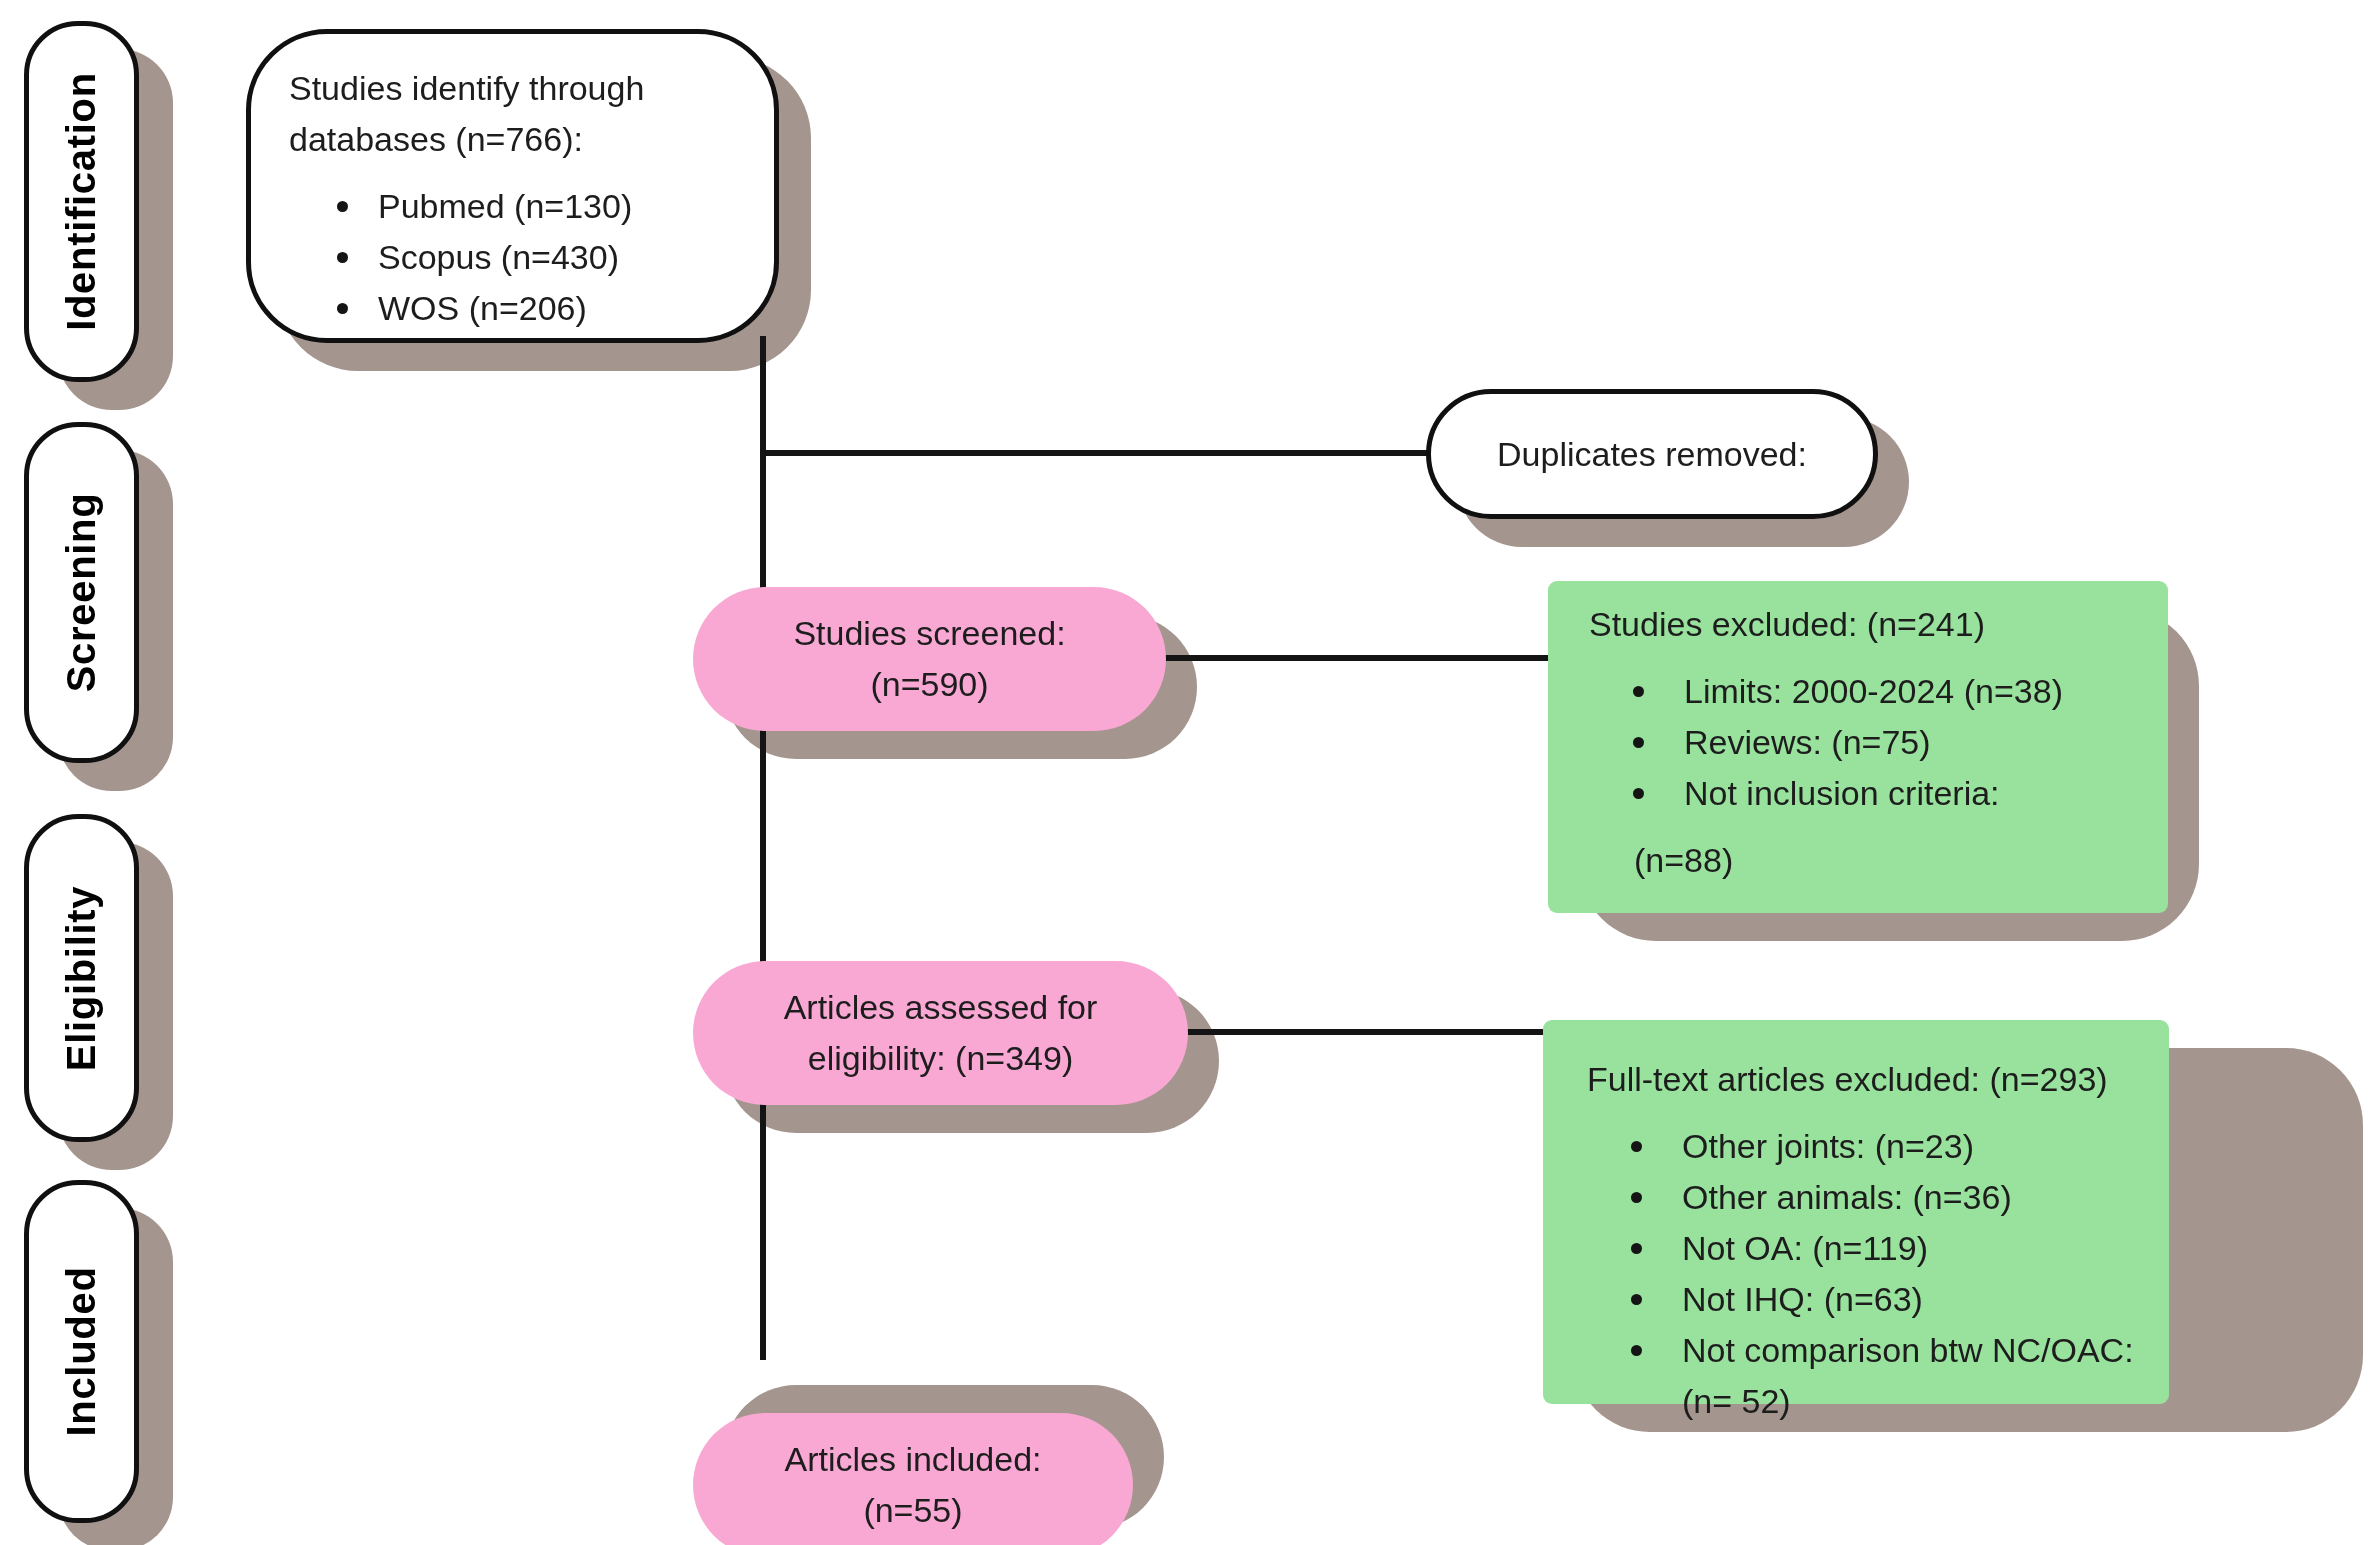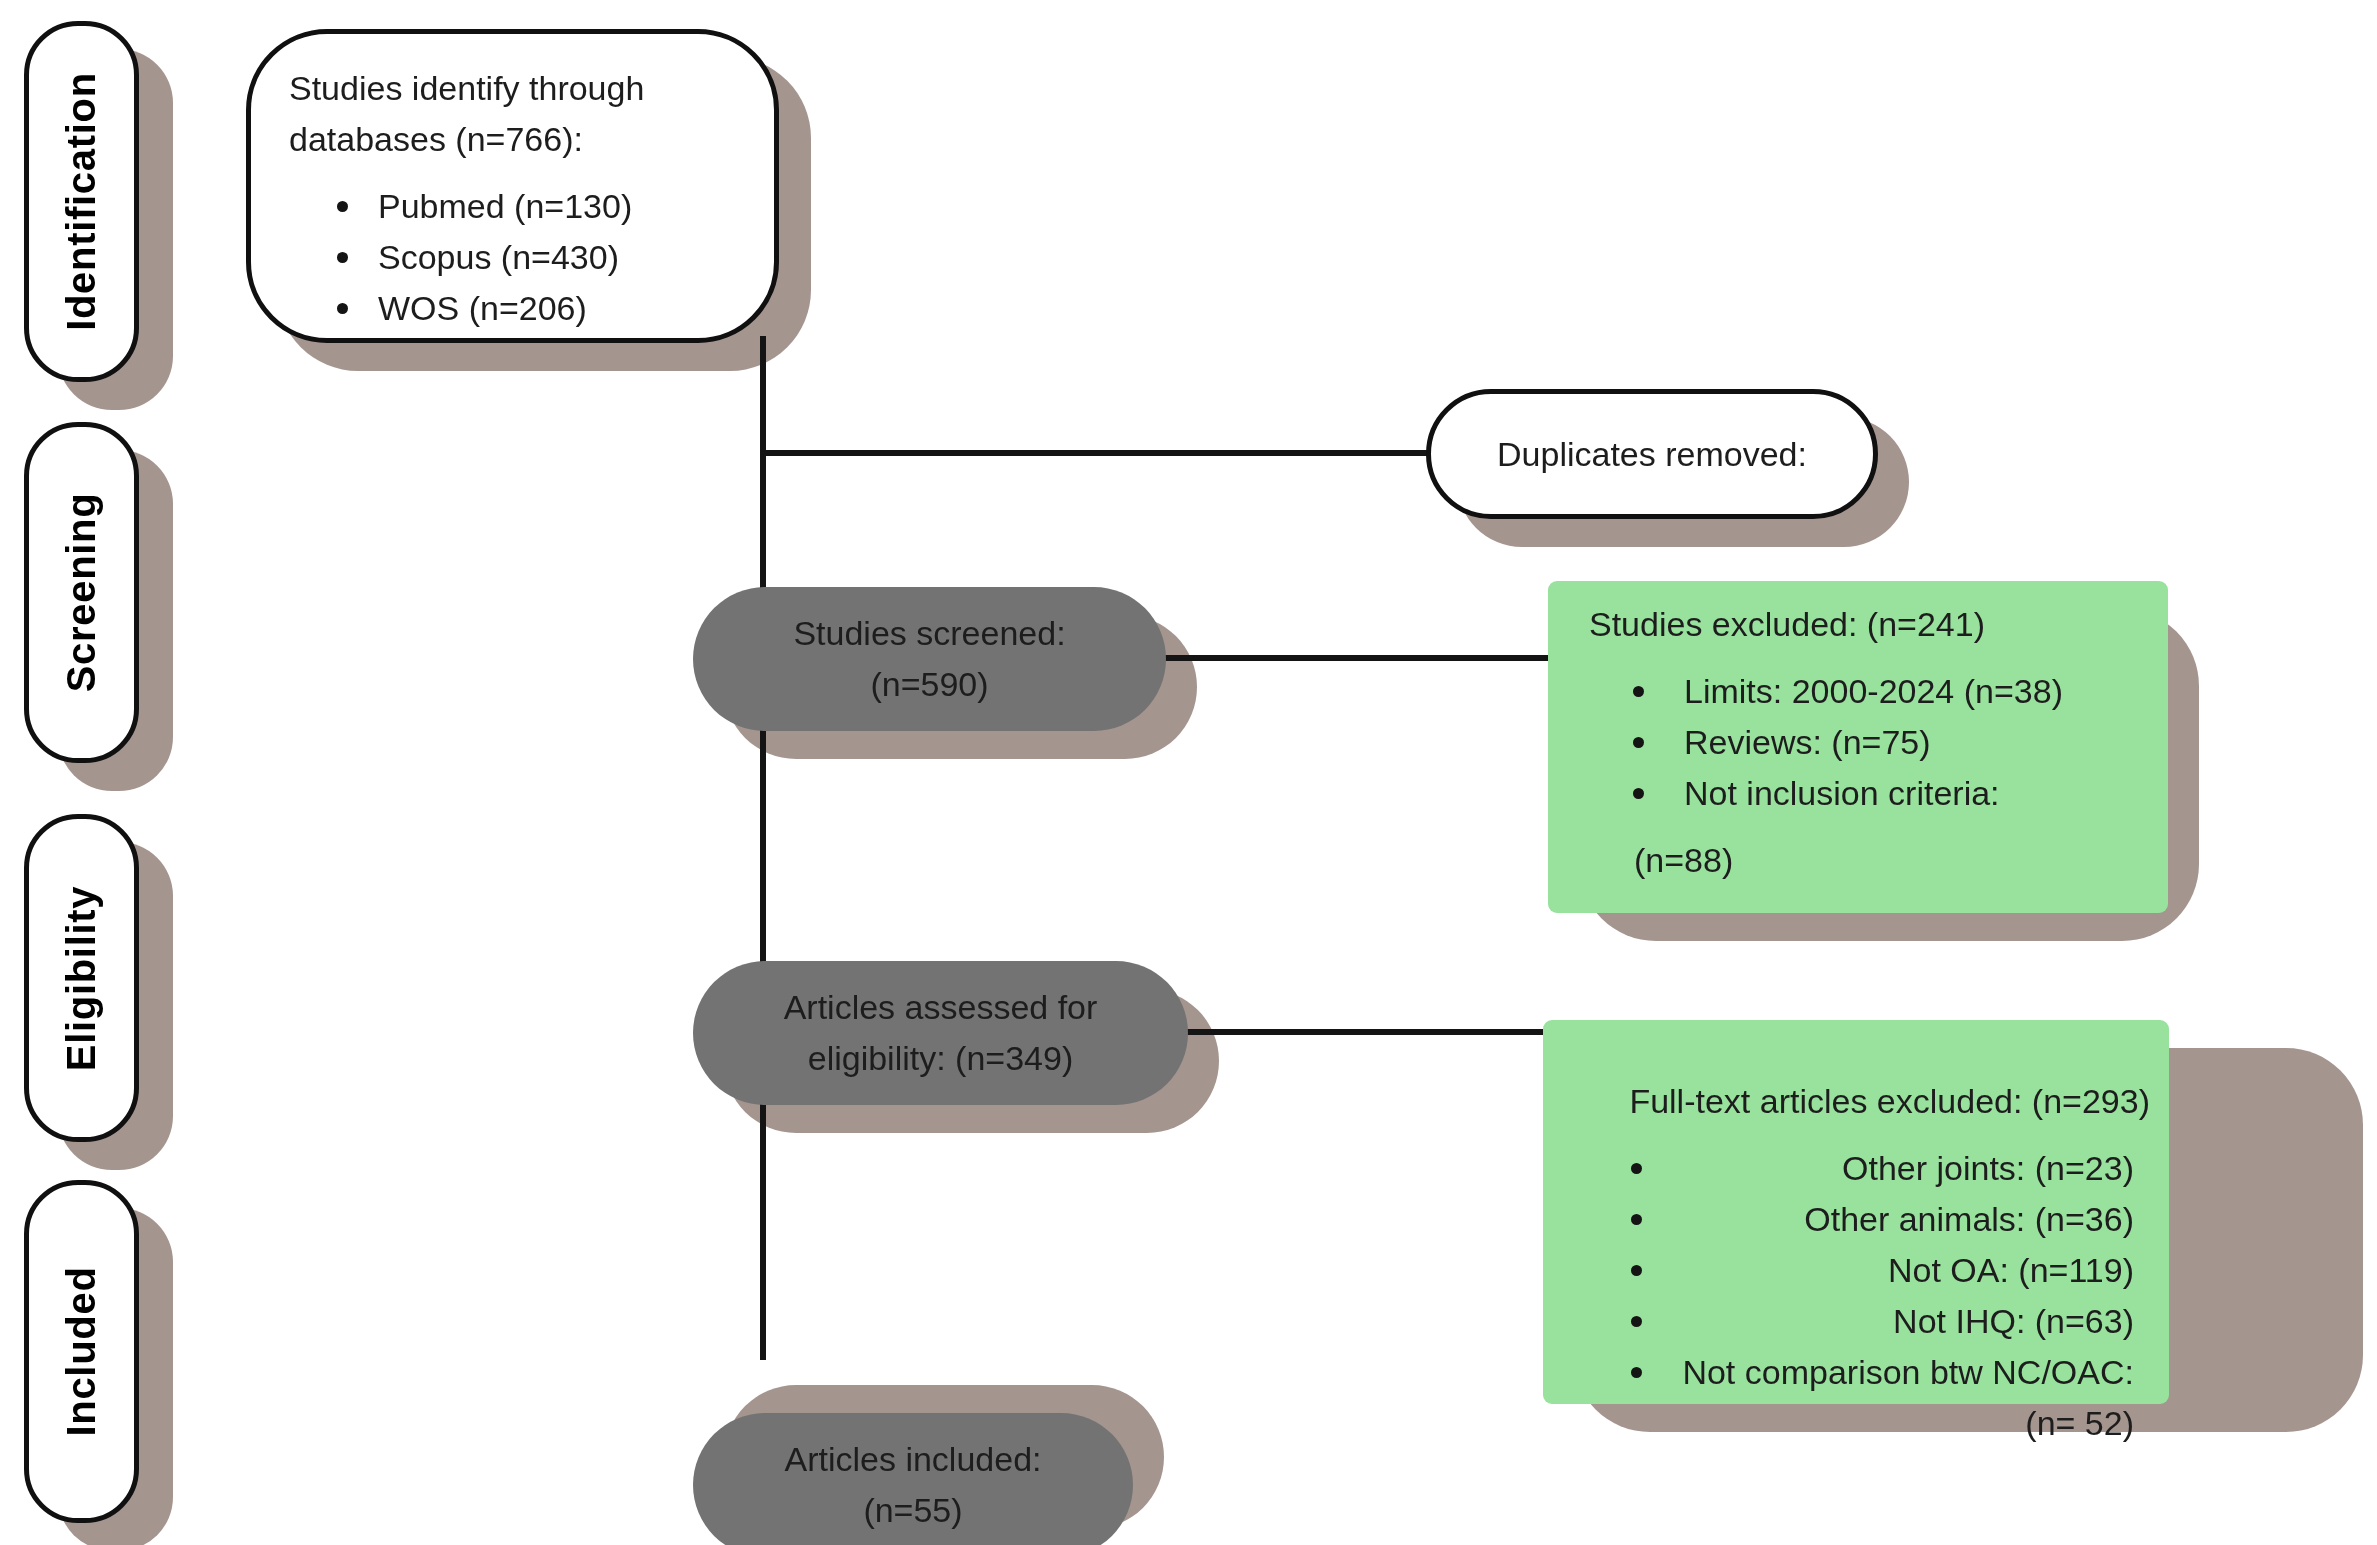--- a/index.html
+++ b/index.html
@@ -38,30 +38,30 @@
   #stage-eligibility{top:814px;height:328px;}
   #stage-included{top:1180px;height:343px;}
   .vlabel{
     transform:rotate(-90deg);white-space:nowrap;
     font-weight:bold;font-size:40px;letter-spacing:0.7px;color:#000;
   }
 
   
   .box{position:absolute;z-index:3;box-sizing:border-box;}
   .outlined{background:#ffffff;border:5.1px solid #101010;}
-  .pill-pink{background:#737373;border-radius:72px;}
+  .pill-pink{background:#f9a8d4;border-radius:72px;}
   .box-green{background:#98E29D;border-radius:9px;}
   .centered{display:flex;flex-direction:column;justify-content:center;text-align:center;}
 
   #box-identified{left:246px;top:29px;width:533px;height:314px;border-radius:81px;padding:29px 22px 0 38px;}
   #box-duplicates{left:1426px;top:389px;width:452px;height:130px;border-radius:67px;}
   #box-screened{left:693px;top:587px;width:473px;height:144px;}
   #box-screening-excluded{left:1548px;top:581px;width:620px;height:332px;padding:17.6px 19px 0 41px;}
   #box-assessed{left:693px;top:961px;width:495px;height:144px;}
-  #box-fulltext-excluded{left:1543px;top:1020px;width:626px;height:384px;padding:56px 19px 0 44px;text-align:right;}
+  #box-fulltext-excluded{left:1543px;top:1020px;width:626px;height:384px;padding:34px 19px 0 44px;}
   #box-included{left:693px;top:1413px;width:440px;height:144px;}
 
   
   ul.blist{margin:16px;padding:0;list-style:none;}
   ul.blist li{position:relative;padding-left:79px;}
   ul.blist li::before{
     content:"";position:absolute;left:28px;top:20px;width:11px;height:11px;
     border-radius:50%;background:#141414;
   }
   #box-identified ul.blist li{padding-left:73px;}

